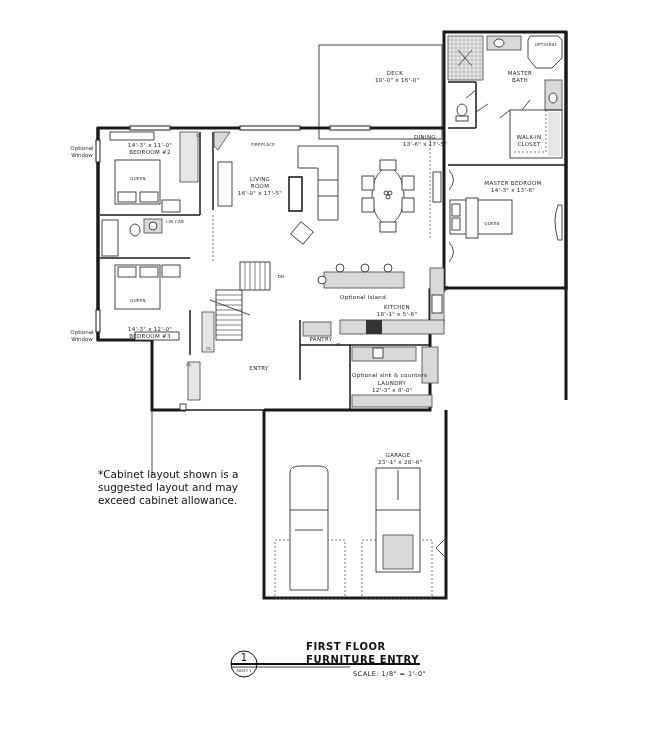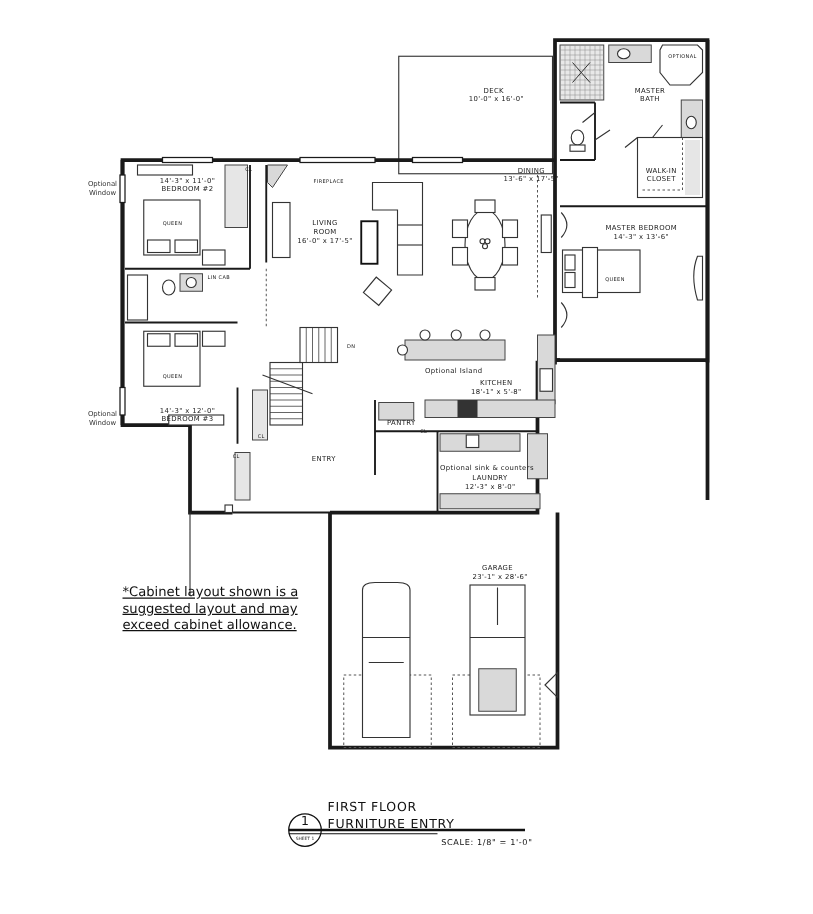--- a/index.html
+++ b/index.html
@@ -8,23 +8,23 @@
   .wall { fill:none; stroke:#1a1a1a; stroke-width:3; }
   .wall-thin { fill:none; stroke:#1a1a1a; stroke-width:1.5; }
   .line { fill:none; stroke:#333; stroke-width:0.9; }
   .dash { fill:none; stroke:#555; stroke-width:0.8; stroke-dasharray:2 2; }
   .gray { fill:#d9d9d9; stroke:#444; stroke-width:0.8; }
   .white { fill:#ffffff; stroke:#333; stroke-width:0.9; }
   .tile { fill:#e8e8e8; stroke:#444; stroke-width:0.8; }
   .lbl { position:absolute; font-size:5.5px; color:#222; text-align:center; line-height:7px; letter-spacing:0.3px; white-space:nowrap; }
   .lbl-sm { font-size:4px; line-height:5px; }
   .side-note { position:absolute; font-size:5.5px; color:#333; text-align:center; line-height:7px; }
-  .note { position:absolute; left:98px; top:468px; font-family:"DejaVu Sans", sans-serif; font-size:10.5px; line-height:13px; color:#111; width:170px;text-decoration:underline; }
+  .note { position:absolute; left:98px; top:468px; font-family:"DejaVu Sans", sans-serif; font-size:10.5px; line-height:13px; color:#111; width:170px; }
   .title-block { position:absolute; left:262px; top:640px; }
-  .title-line { font-family:"DejaVu Sans", sans-serif; font-size:10px; font-weight:normal; letter-spacing:0.6px; color:#111; line-height:13px; }
+  .title-line { font-family:"DejaVu Sans", sans-serif; font-size:10px; font-weight:bold; letter-spacing:0.6px; color:#111; line-height:13px;margin-left:44px; }
   .scale { position:absolute; left:353px; top:670px; font-size:6.5px; letter-spacing:0.5px; color:#111; white-space:nowrap; }
   .sheet-num { position:absolute; left:231px; top:652px; width:26px; text-align:center; font-size:10px; color:#111; }
   .sheet-lbl { position:absolute; left:231px; top:669px; width:26px; text-align:center; font-size:3.5px; color:#111; }
 </style>
 </head>
 <body>
 
 <svg id="plan" viewBox="0 0 650 731" xmlns="http://www.w3.org/2000/svg">
 
   <g>

